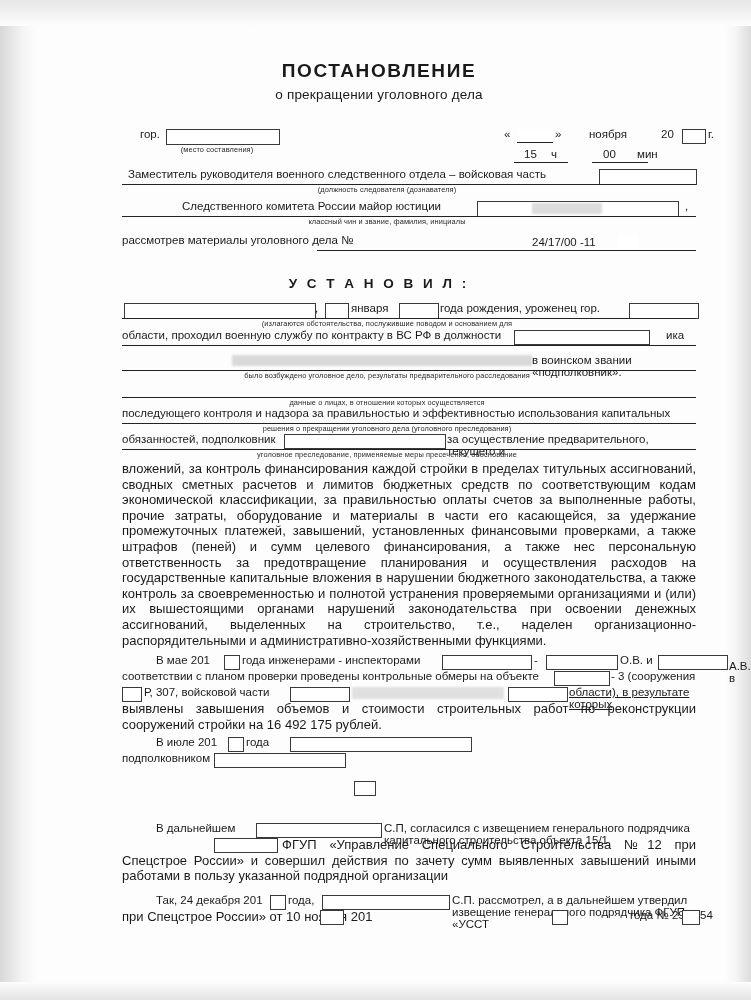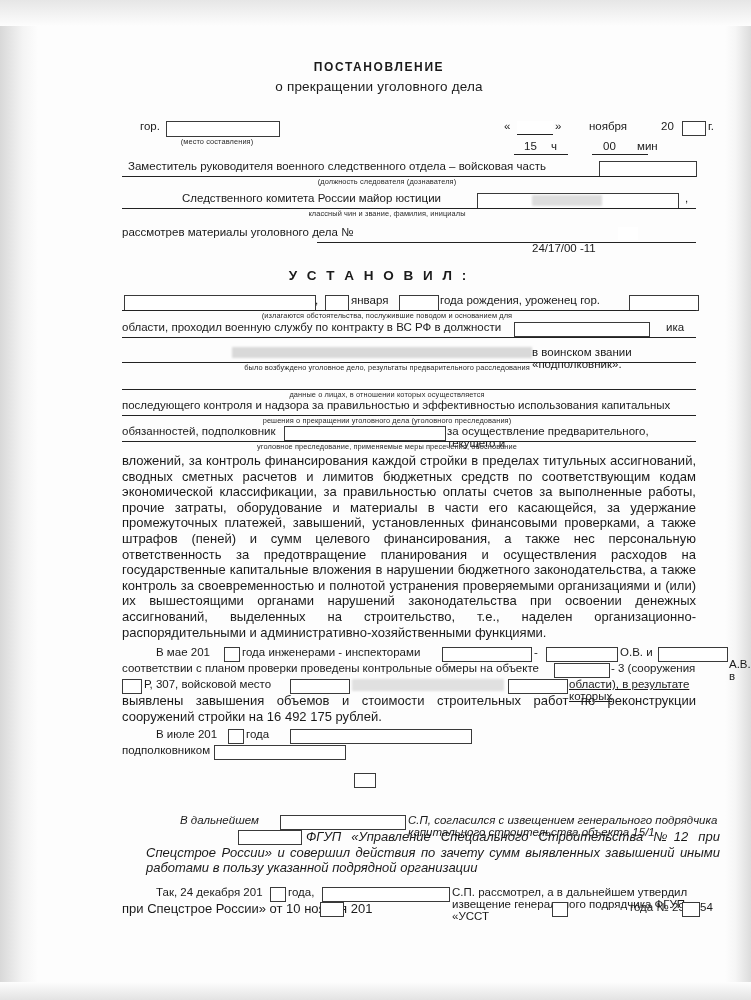--- a/index.html
+++ b/index.html
@@ -22,21 +22,21 @@
     background:linear-gradient(to left,#dcdcdc,#f6f6f6 60%,#fdfdfd);}
   .scan-top{position:absolute;left:0;top:0;width:751px;height:26px;
     background:linear-gradient(to bottom,#e6e6e6,#fdfdfd);}
   .scan-bottom{position:absolute;left:0;bottom:0;width:751px;height:18px;
     background:linear-gradient(to top,#e3e3e3,#fdfdfd);}
 
   .content{position:absolute;left:62px;top:0;width:634px;height:1000px;}
 
   .title{
     text-align:center;
-    font-size:12px;
+    font-size:19px;
     letter-spacing:1.6px;
     font-weight:bold;
     margin-top:60px;
   }
   .subtitle{
     text-align:center;
     font-size:13.5px;
     margin-top:5px;
     letter-spacing:.2px;
   }
@@ -122,21 +122,21 @@
       <span class="txt" style="position:absolute;left:120px;top:0;">Следственного комитета России майор юстиции</span>
       <span class="blank" style="position:absolute;left:415px;top:1px;width:200px;height:14px;"></span>
       <span class="txt" style="position:absolute;left:623px;top:0;">,</span>
       <span style="position:absolute;left:60px;top:16px;width:574px;border-bottom:1px solid #222;"></span>
       <span class="caption" style="position:absolute;left:175px;top:17px;width:300px;">классный чин и звание, фамилия, инициалы</span>
       <span class="smudge" style="left:470px;top:3px;width:70px;height:11px;"></span>
     </div>
 
     <div class="row" style="margin-top:8px;height:24px;">
       <span class="txt" style="position:absolute;left:60px;top:0;">рассмотрев материалы уголовного дела №</span>
-      <span class="txt" style="position:absolute;left:470px;top:16px;">24/17/00   -11</span>
+      <span class="txt" style="position:absolute;left:470px;top:2px;">24/17/00   -11</span>
       <span class="blank" style="position:absolute;left:556px;top:1px;width:20px;height:13px;border:none;"></span>
       <span style="position:absolute;left:255px;top:16px;width:379px;border-bottom:1px solid #222;"></span>
     </div>
 
     <div class="ustanovil">У С Т А Н О В И Л :</div>
 
     <div class="row" style="margin-top:12px;height:24px;">
       <span class="blank" style="position:absolute;left:62px;top:0;width:190px;height:14px;"></span>
       <span class="txt" style="position:absolute;left:253px;top:-1px;">,</span>
       <span class="blank" style="position:absolute;left:263px;top:0;width:22px;height:14px;"></span>
@@ -185,47 +185,47 @@
 
     <div class="row" style="margin-left:60px;width:574px;margin-top:6px;height:62px;position:relative;">
       <span class="txt" style="position:absolute;left:34px;top:0;">В мае 201</span>
       <span class="blank" style="position:absolute;left:102px;top:1px;width:14px;height:13px;"></span>
       <span class="txt" style="position:absolute;left:120px;top:0;">года инженерами - инспекторами</span>
       <span class="blank" style="position:absolute;left:320px;top:1px;width:88px;height:13px;"></span>
       <span class="txt" style="position:absolute;left:412px;top:0;">-</span>
       <span class="blank" style="position:absolute;left:424px;top:1px;width:70px;height:13px;"></span>
       <span class="txt" style="position:absolute;left:498px;top:0;">О.В. и</span>
       <span class="blank" style="position:absolute;left:536px;top:1px;width:68px;height:13px;"></span>
-      <span class="txt" style="position:absolute;left:607px;top:12px;">А.В. в</span>
+      <span class="txt" style="position:absolute;left:607px;top:6px;">А.В. в</span>
 
       <span class="txt" style="position:absolute;left:0;top:16px;">соответствии с планом проверки проведены контрольные обмеры на объекте</span>
       <span class="blank" style="position:absolute;left:432px;top:17px;width:54px;height:13px;"></span>
       <span class="txt" style="position:absolute;left:489px;top:16px;">- 3 (сооружения</span>
 
       <span class="blank" style="position:absolute;left:0;top:33px;width:18px;height:13px;"></span>
-      <span class="txt" style="position:absolute;left:22px;top:32px;">Р, 307, войсковой место</span>
+      <span class="txt" style="position:absolute;left:22px;top:32px;">Р, 307, войсковой части</span>
       <span class="blank" style="position:absolute;left:168px;top:33px;width:58px;height:13px;"></span>
       <span class="smudge" style="left:230px;top:33px;width:152px;height:12px;opacity:.45;"></span>
       <span class="blank" style="position:absolute;left:386px;top:33px;width:58px;height:13px;"></span>
       <span class="txt" style="position:absolute;left:447px;top:32px;text-decoration:underline;">области), в результате которых</span>
 
       <span class="justified" style="position:absolute;left:0;top:47px;width:574px;">выявлены завышения объемов и стоимости строительных работ по реконструкции сооружений стройки на 16 492 175 рублей.</span>
     </div>
 
     <div class="row" style="margin-left:60px;width:574px;margin-top:20px;height:76px;position:relative;">
       <span class="txt" style="position:absolute;left:34px;top:0;">В июле 201</span>
       <span class="blank" style="position:absolute;left:106px;top:1px;width:14px;height:13px;"></span>
       <span class="txt" style="position:absolute;left:124px;top:0;">года</span>
       <span class="blank" style="position:absolute;left:168px;top:1px;width:180px;height:13px;"></span>
       <span class="txt" style="position:absolute;left:0;top:16px;">подполковником</span>
       <span class="blank" style="position:absolute;left:92px;top:17px;width:130px;height:13px;"></span>
       <span class="blank" style="position:absolute;left:232px;top:45px;width:20px;height:13px;"></span>
     </div>
 
-    <div class="row" style="margin-left:84px;width:574px;margin-top:10px;height:66px;position:relative;font-style:italic;">
+    <div class="row" style="margin-left:60px;width:574px;margin-top:10px;height:66px;position:relative;">
       <span class="txt" style="position:absolute;left:34px;top:0;">В дальнейшем</span>
       <span class="blank" style="position:absolute;left:134px;top:1px;width:124px;height:13px;"></span>
       <span class="txt" style="position:absolute;left:262px;top:0;">С.П, согласился с извещением генерального подрядчика капитального строительства объекта 15/1</span>
       <span class="justified" style="position:absolute;left:0;top:15px;width:574px;text-indent:160px;">ФГУП «Управление Специального Строительства №12 при Спецстрое России» и совершил действия по зачету сумм выявленных завышений иными работами в пользу указанной подрядной организации</span>
       <span class="blank" style="position:absolute;left:92px;top:16px;width:62px;height:13px;"></span>
     </div>
 
     <div class="row" style="margin-left:60px;width:574px;margin-top:6px;height:40px;position:relative;">
       <span class="txt" style="position:absolute;left:34px;top:0;">Так, 24 декабря 201</span>
       <span class="blank" style="position:absolute;left:148px;top:1px;width:14px;height:13px;"></span>

